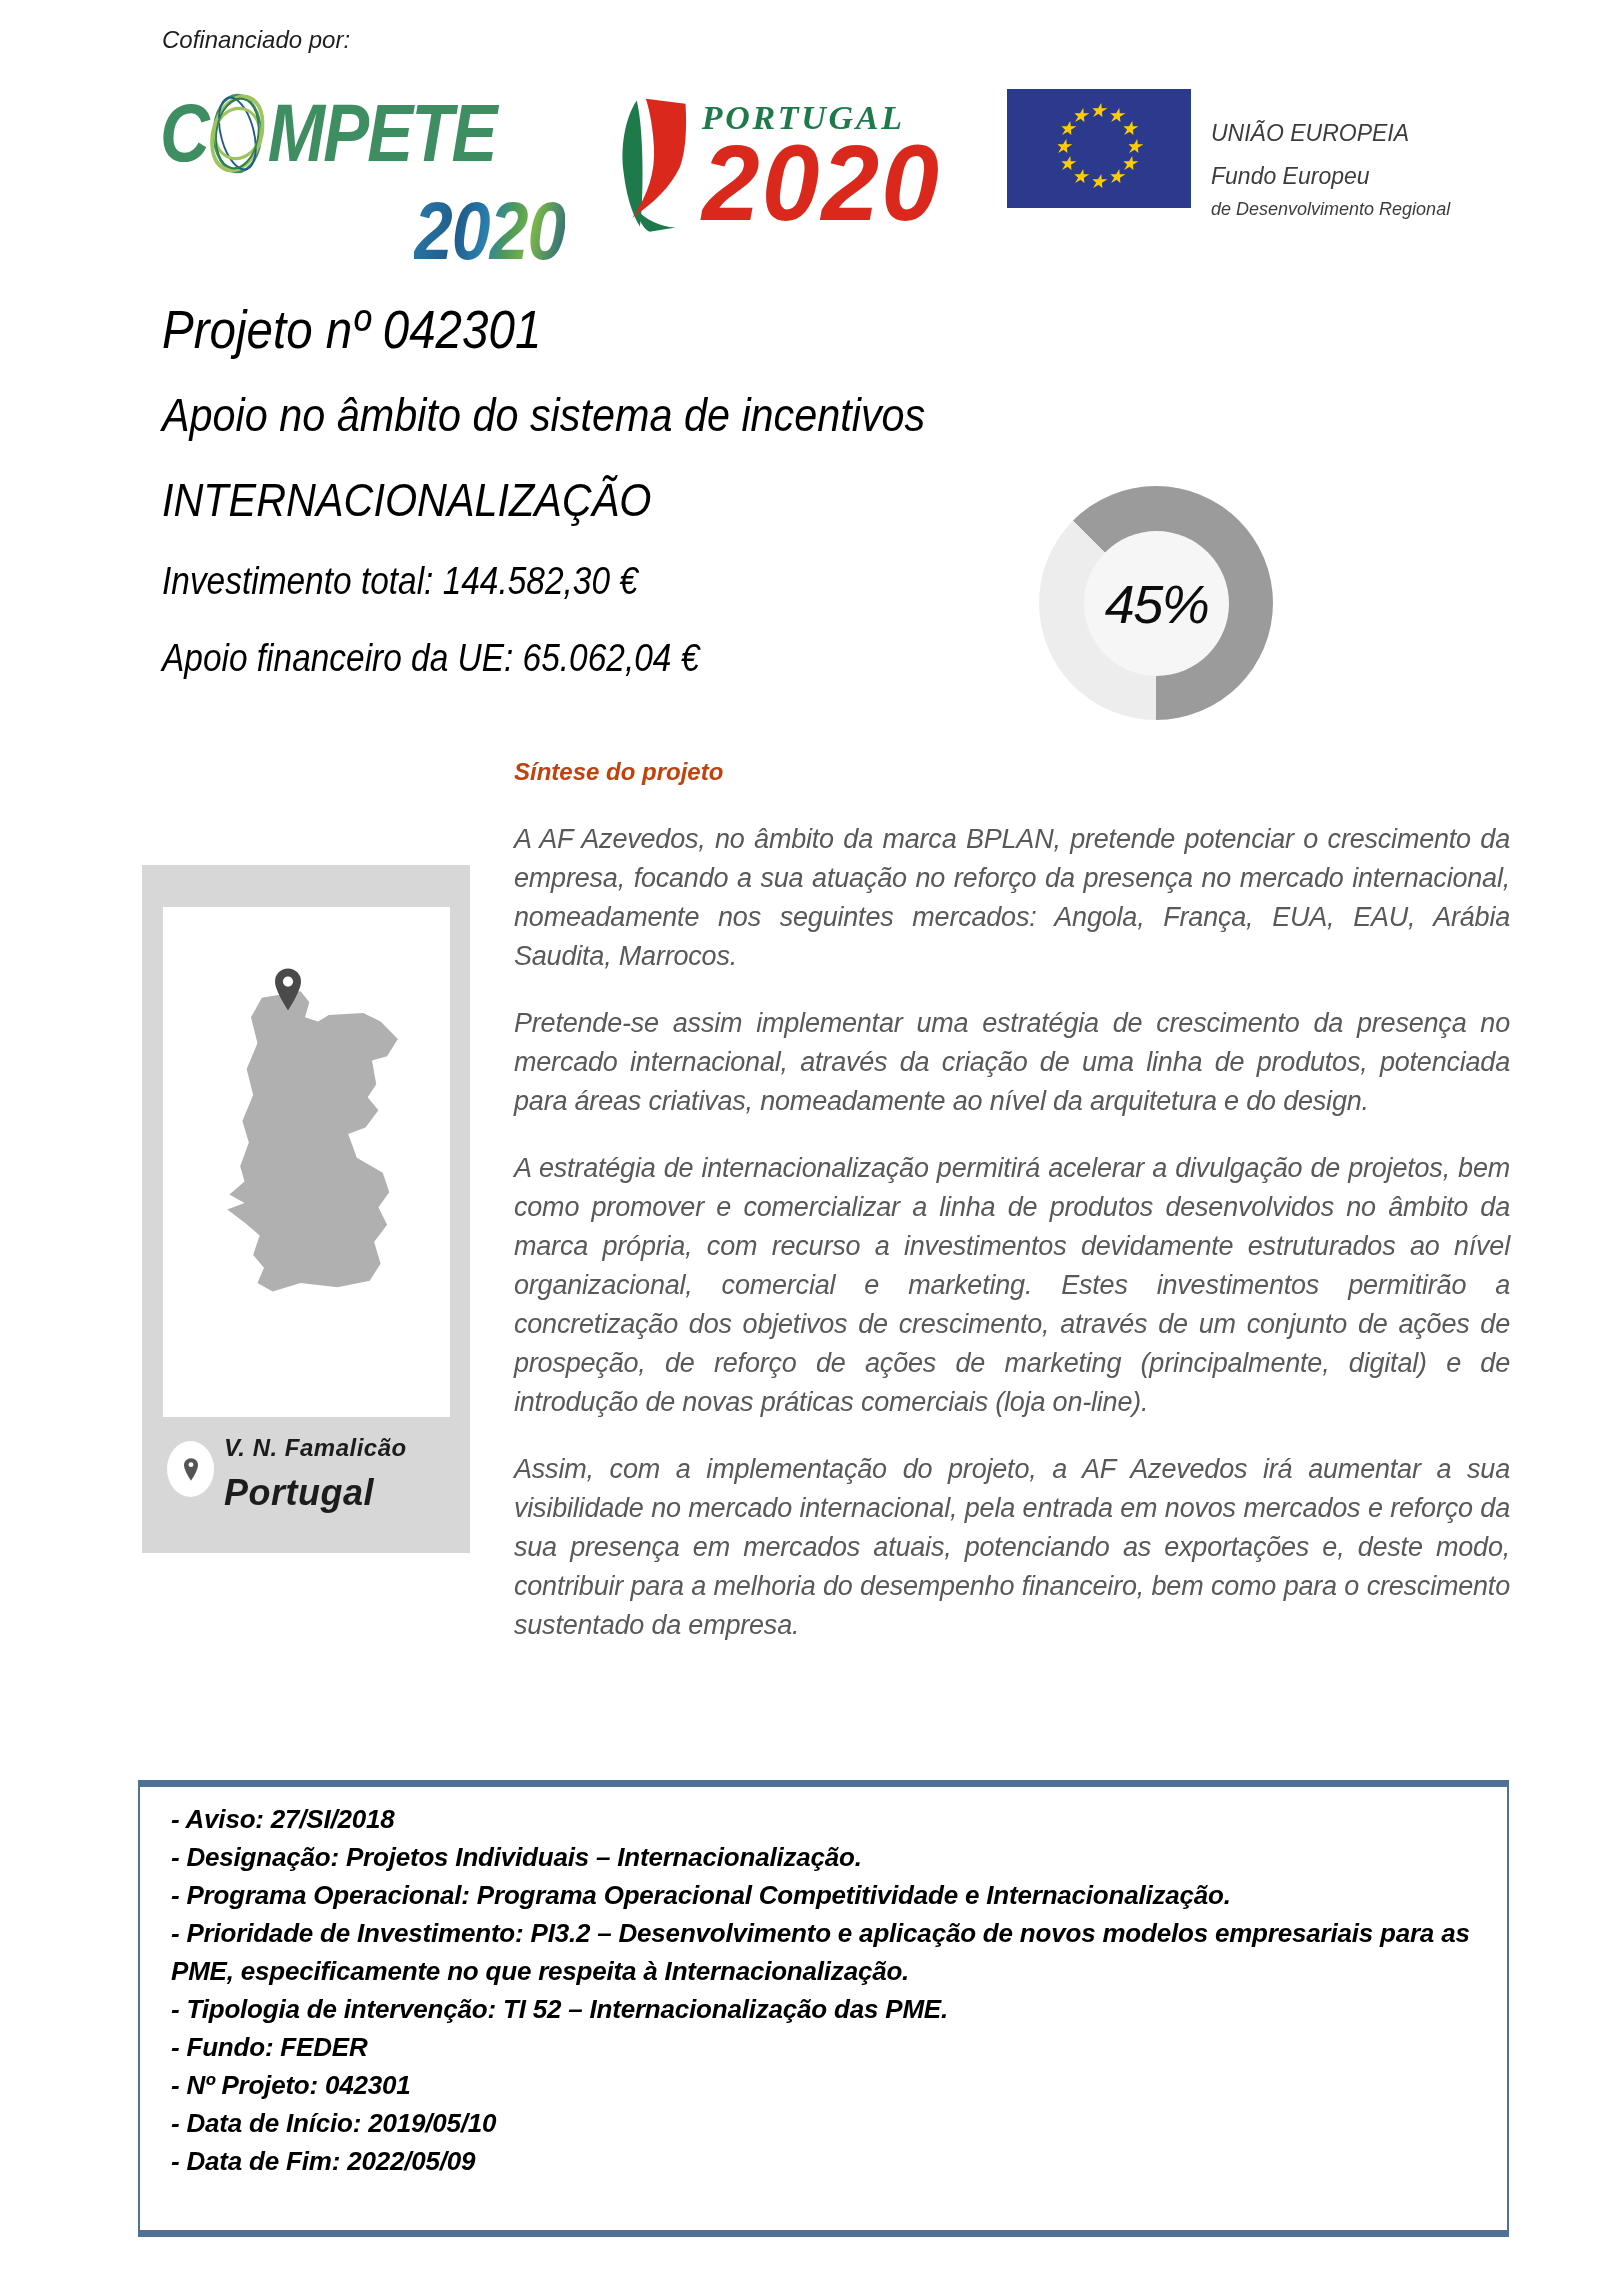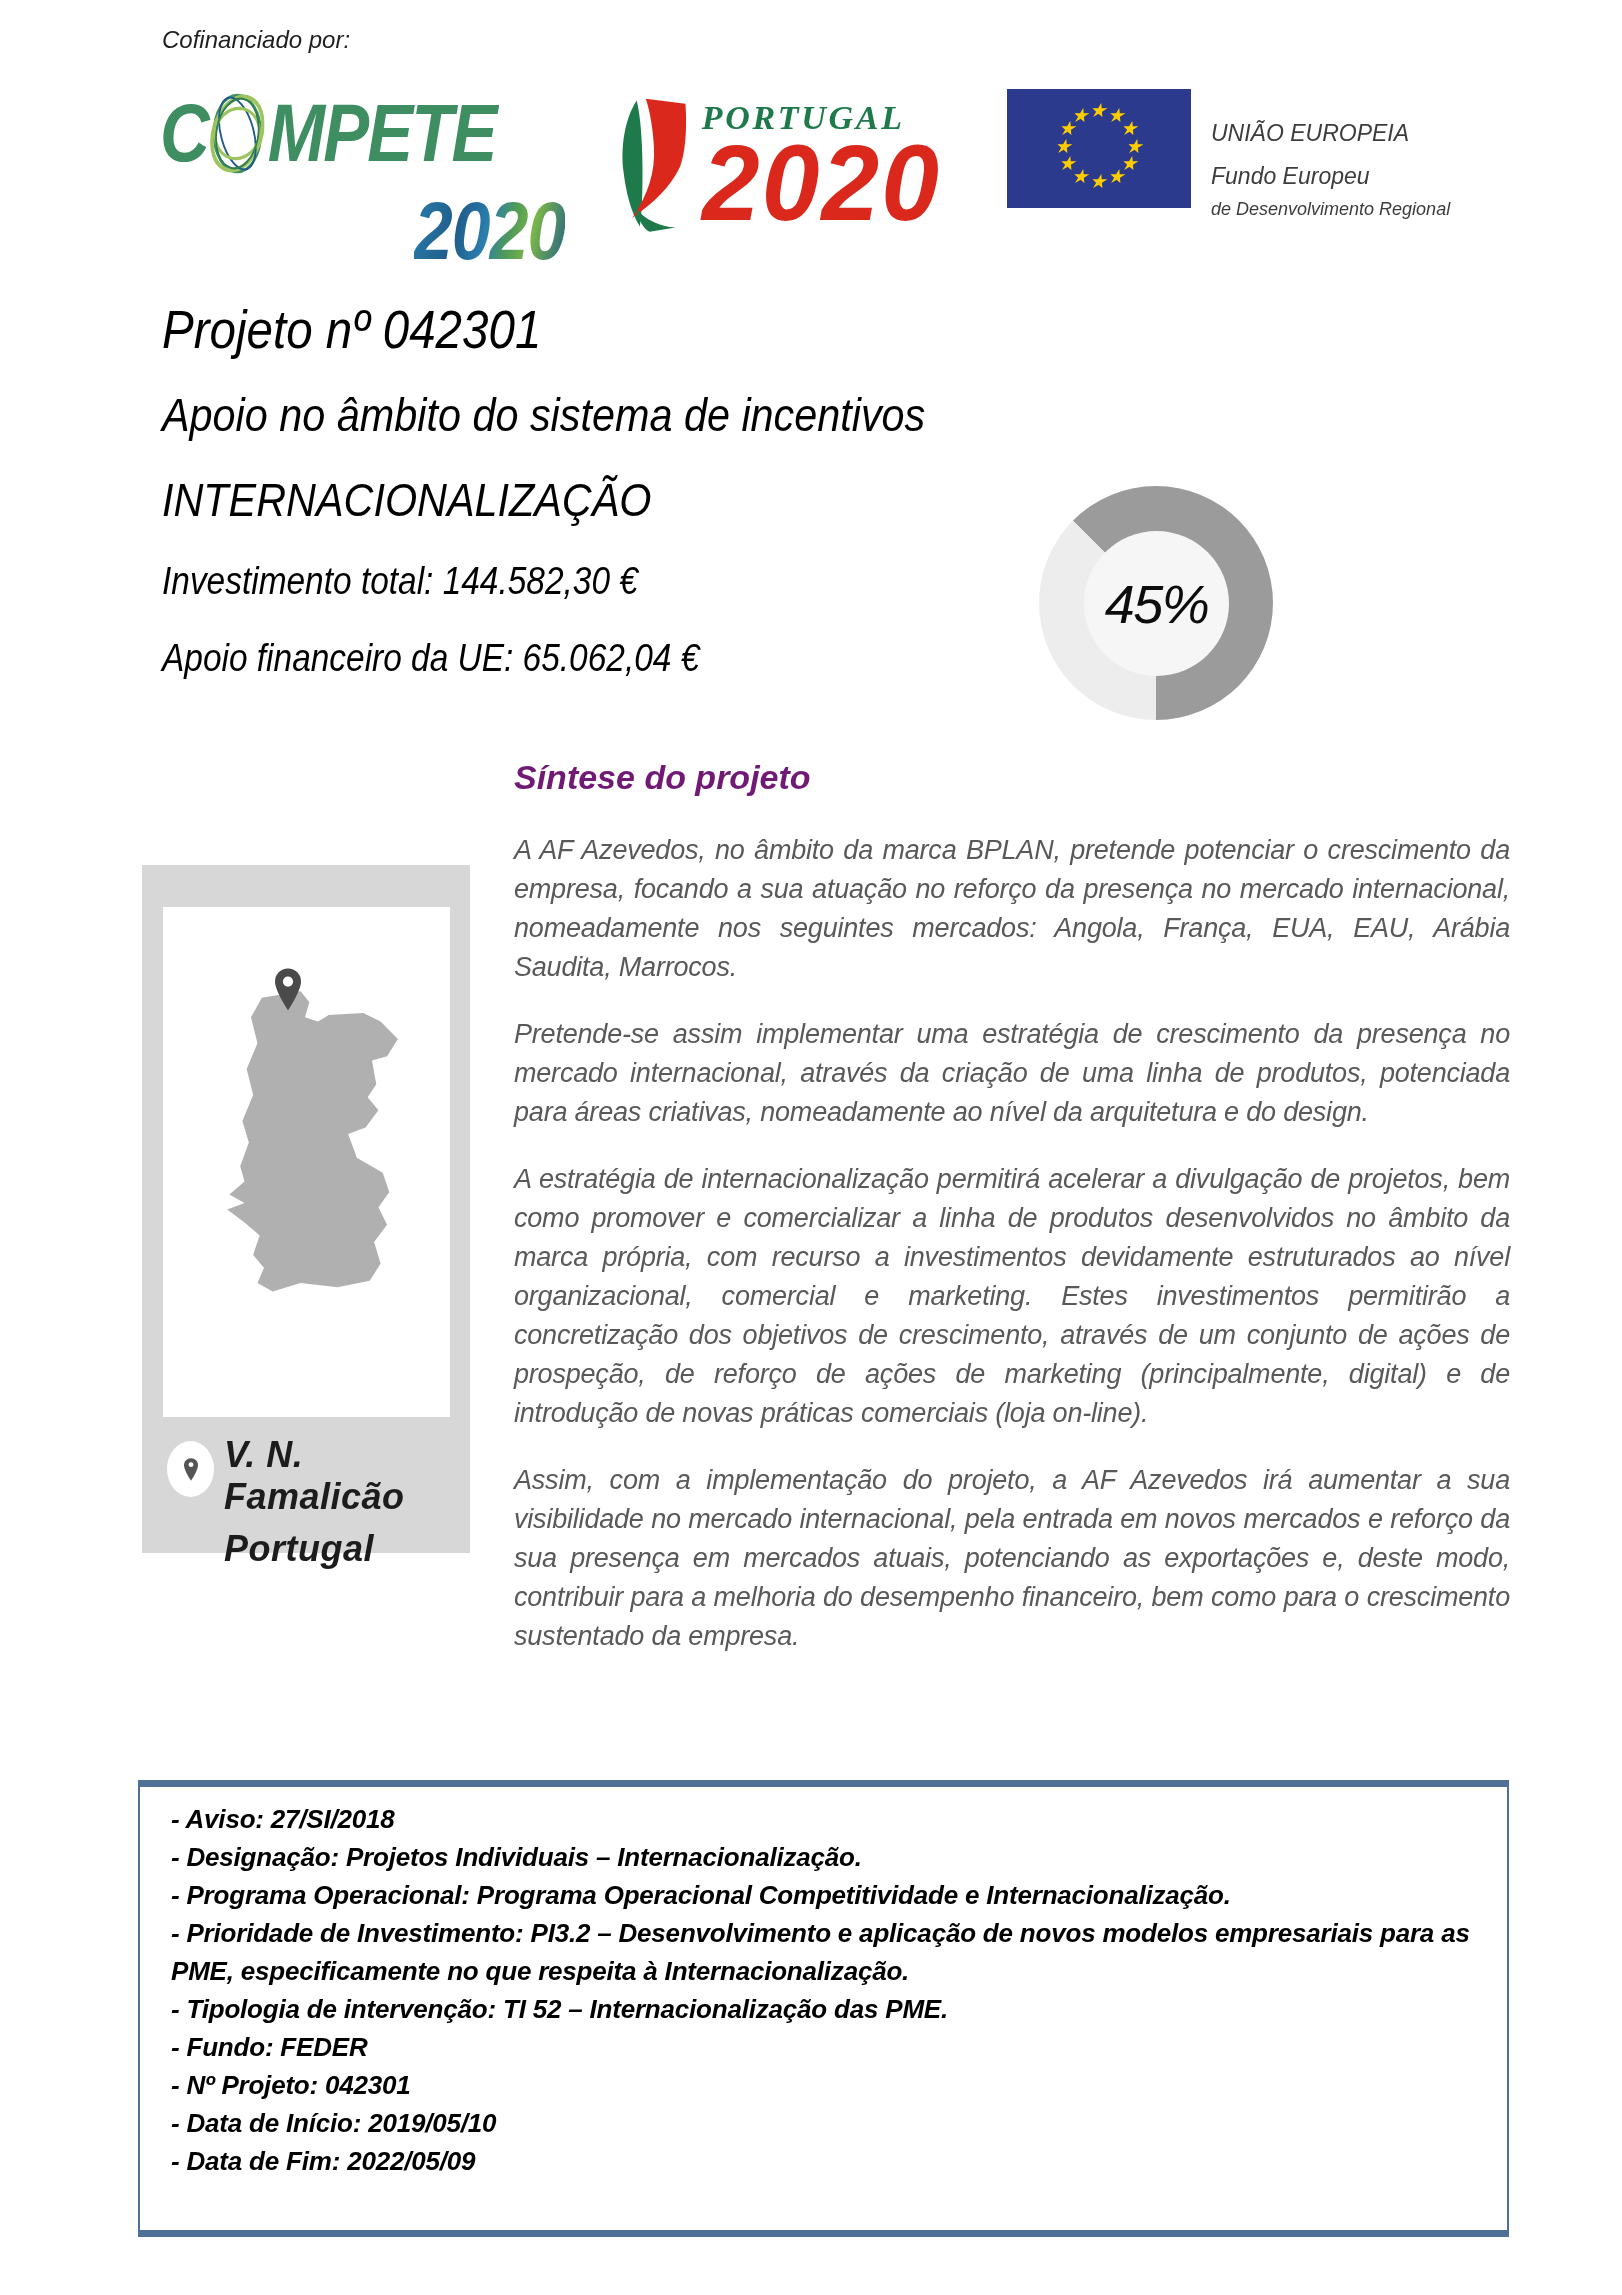--- a/index.html
+++ b/index.html
@@ -47,34 +47,34 @@
   .t5{top:637px;font-size:38px;}
 
   
   .donut{position:absolute;left:1039px;top:486px;width:234px;height:234px;border-radius:50%;}
   .donut-hole{position:absolute;left:50%;top:50%;width:145px;height:145px;margin:-72px 0 0 -72px;
               border-radius:50%;background:#f6f6f6;display:flex;align-items:center;justify-content:center;}
   .donut-hole span{font-size:54px;letter-spacing:-1.6px;color:#0d0d0d;}
 
   
   .synthesis{position:absolute;left:514px;top:758px;width:996px;}
-  .syn-head{font-size:34px;font-weight:700;color:#701a75;margin:0 0 34px 0;}
+  .syn-head{font-size:24px;font-weight:700;color:#c2410c;margin:0 0 34px 0;}
   .synthesis p{font-size:27px;line-height:39px;color:#595959;text-align:justify;
                letter-spacing:-0.2px;margin:0 0 28px 0;}
 
   
   .map-card{position:absolute;left:142px;top:865px;width:328px;height:688px;background:#d7d7d7;}
   .map-white{position:absolute;left:20.5px;top:42px;width:287px;height:510px;background:#ffffff;}
   .pt-map{position:absolute;left:34px;top:15px;width:216px;height:480px;}
   .map-pin{position:absolute;left:112px;top:61px;width:26px;height:43px;}
   .loc-badge{position:absolute;left:25px;top:576px;width:47px;height:56px;background:#ffffff;
              border-radius:50%;display:flex;align-items:center;justify-content:center;}
   .loc-badge svg{width:14px;height:25px;}
   .loc-text{position:absolute;left:82px;top:569px;color:#1c1c1c;}
-  .loc-line1{font-size:36px;font-weight:600;letter-spacing:0.5px;}
+  .loc-line1{font-size:24px;font-weight:600;letter-spacing:0.5px;}
   .loc-line2{font-size:36px;font-weight:600;letter-spacing:0.5px;margin-top:9.7px;}
 
   
   .details{position:absolute;left:138px;top:1780px;width:1371px;height:457px;box-sizing:border-box;
            border-top:7.6px solid #4e7195;border-bottom:7.6px solid #4e7195;
            border-left:2.7px solid #4e7195;border-right:2.7px solid #4e7195;
            padding:13px 31px;background:#fff;}
   .details ul{list-style:none;margin:0;padding:0;}
   .details li{font-size:26px;font-weight:600;color:#000;line-height:38px;letter-spacing:-0.2px;}
 </style>

